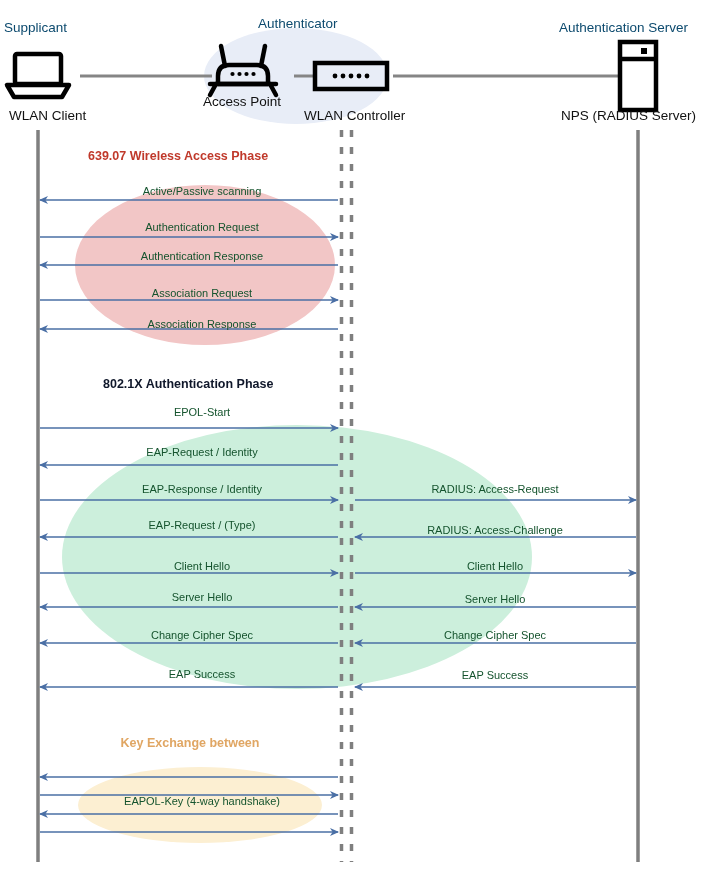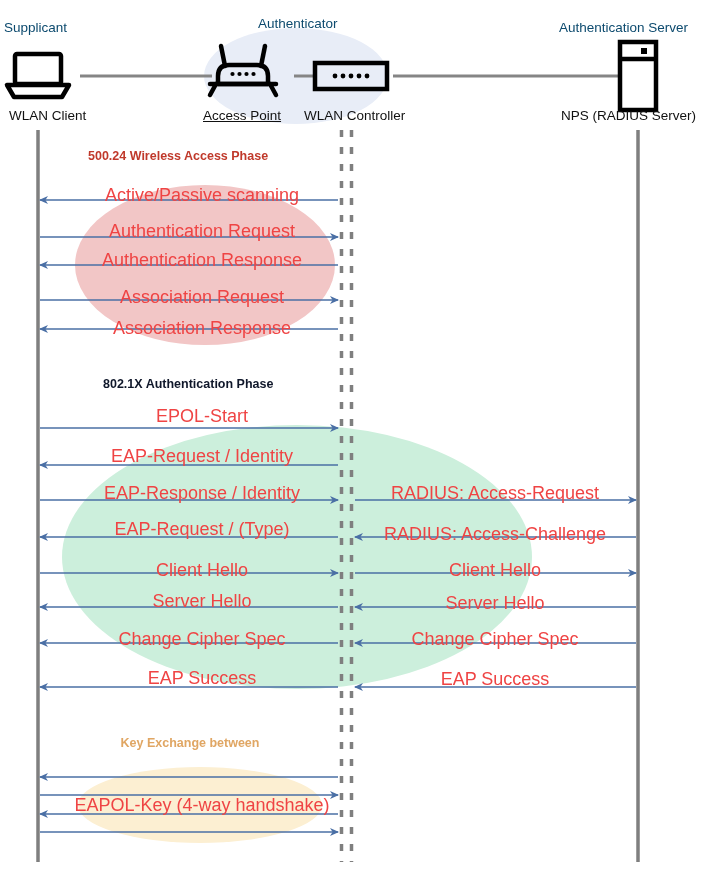--- a/index.html
+++ b/index.html
@@ -45,22 +45,22 @@
     font-weight: bold;
     white-space: nowrap;
     text-align: center;
     line-height: 19px;
   }
   .phase-80211 { color: #C0392B; }
   .phase-8021x { color: #0f172a; }
   .phase-key   { color: #E0A663; margin-top: 12px; }
   .msg-label {
     position: absolute;
-    font-size: 18px;
-    color: #ef4444;
+    font-size: 11px;
+    color: #14532d;
     white-space: nowrap;
     text-align: center;
     transform: translateX(-50%);
   }
 </style>
 </head>
 <body>
 
 <div id="diagram">
 
@@ -144,25 +144,25 @@
       <line x1="-18" y1="-17" x2="18" y2="-17" stroke="#000" stroke-width="4.5"></line>
       <rect x="3" y="-28" width="6" height="6" fill="#000"></rect>
     </g>
   </svg>
 
   <div class="actor-title" style="left:4px; top:20px;">Supplicant</div>
   <div class="actor-title" style="left:258px; top:16px;">Authenticator</div>
   <div class="actor-title" style="left:559px; top:20px;">Authentication Server</div>
 
   <div class="actor-caption" style="left:9px; top:108px;">WLAN Client</div>
-  <div class="actor-caption" style="left:203px; top:108px;text-decoration:underline;">Access Point</div>
+  <div class="actor-caption" style="left:203px; top:94px;">Access Point</div>
   <div class="actor-caption" style="left:304px; top:108px;">WLAN Controller</div>
   <div class="actor-caption" style="left:561px; top:108px;">NPS (RADIUS Server)</div>
 
-  <div class="phase-label phase-80211" style="left:88px; top:147px;">500.24 Wireless Access Phase</div>
+  <div class="phase-label phase-80211" style="left:88px; top:147px;">639.07 Wireless Access Phase</div>
 
   <div class="phase-label phase-8021x" style="left:103px; top:375px;">802.1X Authentication Phase</div>
 
   <div class="phase-label phase-key" style="left:100px; top:722px; width:180px; white-space:normal;">
     <div>Key Exchange between</div>
   </div>
 
   <div id="label-group">
       <div class="msg-label" style="left: 202px; top: 185px;">Active/Passive scanning</div>
       <div class="msg-label" style="left: 202px; top: 221px;">Authentication Request</div>

